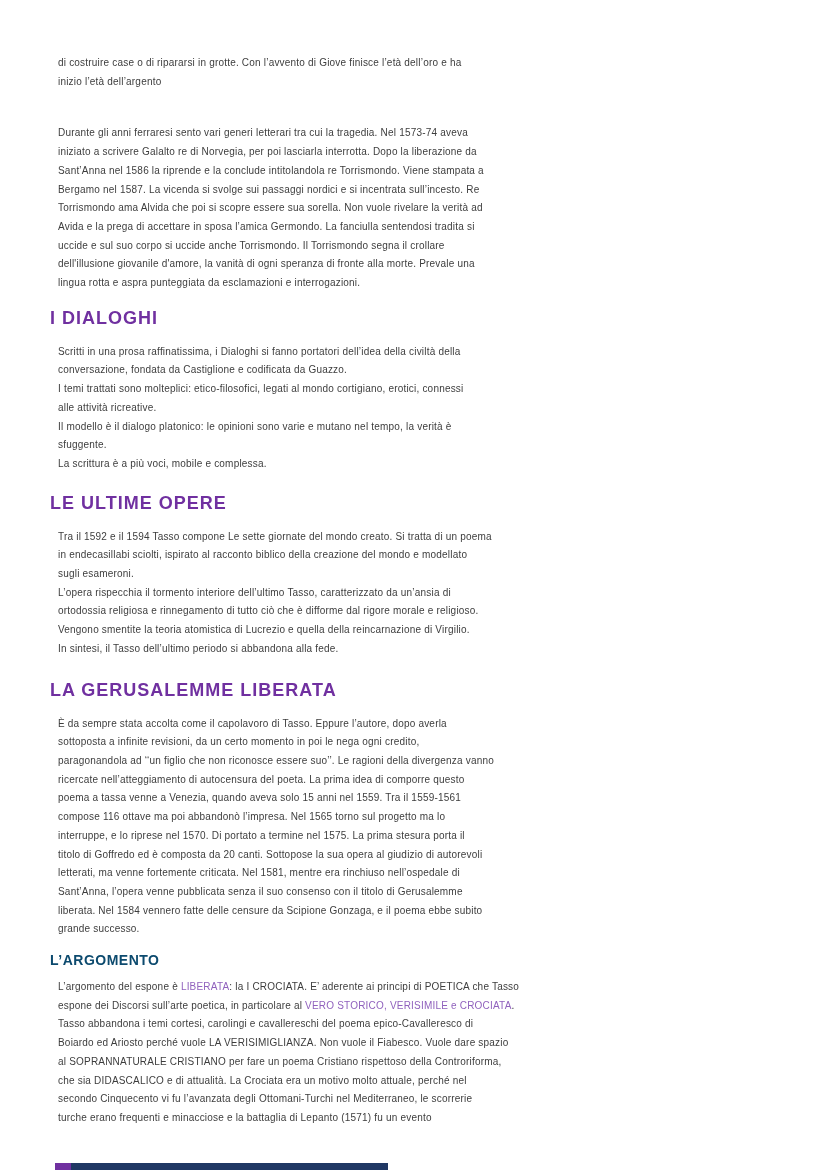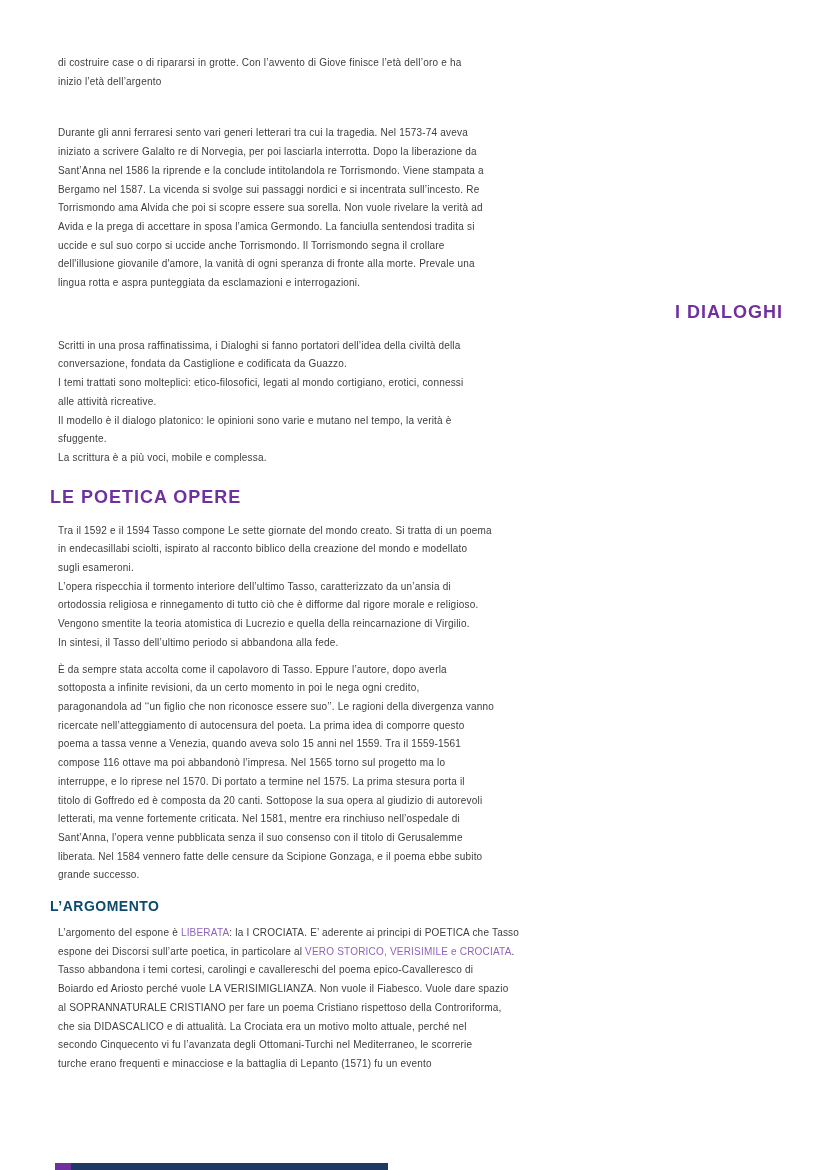--- a/index.html
+++ b/index.html
@@ -25,21 +25,21 @@
   }
   .p-intro1 { margin-bottom: 33px; }
   .h-main {
     margin: 0 0 14px 0;
     font-size: 18px;
     line-height: 22px;
     font-weight: 700;
     letter-spacing: 1px;
     color: #7030a0;
   }
-  .h-dialoghi { margin-top: 8px; text-align: right; }
+  .h-dialoghi { margin-top: 14px; }
   .h-ultime  { margin-top: 18px; }
   .h-gerus   { margin-top: 20px; }
   .h-sub {
     margin: 12px 0 0 0;
     font-size: 14px;
     line-height: 19px;
     font-weight: 700;
     letter-spacing: 0.5px;
     color: #0c4a6e;
   }
@@ -74,30 +74,31 @@
   <h2 class="h-main h-dialoghi">I DIALOGHI</h2>
 
   <p class="body-par">Scritti in una prosa raffinatissima, i Dialoghi si fanno portatori dell’idea della civiltà della
 conversazione, fondata da Castiglione e codificata da Guazzo.
 I temi trattati sono molteplici: etico-filosofici, legati al mondo cortigiano, erotici, connessi
 alle attività ricreative.
 Il modello è il dialogo platonico: le opinioni sono varie e mutano nel tempo, la verità è
 sfuggente.
 La scrittura è a più voci, mobile e complessa.</p>
 
-  <h2 class="h-main h-ultime">LE POETICA OPERE</h2>
+  <h2 class="h-main h-ultime">LE ULTIME OPERE</h2>
 
   <p class="body-par">Tra il 1592 e il 1594 Tasso compone Le sette giornate del mondo creato. Si tratta di un poema
 in endecasillabi sciolti, ispirato al racconto biblico della creazione del mondo e modellato
 sugli esameroni.
 L’opera rispecchia il tormento interiore dell’ultimo Tasso, caratterizzato da un’ansia di
 ortodossia religiosa e rinnegamento di tutto ciò che è difforme dal rigore morale e religioso.
 Vengono smentite la teoria atomistica di Lucrezio e quella della reincarnazione di Virgilio.
 In sintesi, il Tasso dell’ultimo periodo si abbandona alla fede.</p>
 
+  <h2 class="h-main h-gerus">LA GERUSALEMME LIBERATA</h2>
 
   <p class="body-par">È da sempre stata accolta come il capolavoro di Tasso. Eppure l’autore, dopo averla
 sottoposta a infinite revisioni, da un certo momento in poi le nega ogni credito,
 paragonandola ad ‘‘un figlio che non riconosce essere suo’’. Le ragioni della divergenza vanno
 ricercate nell’atteggiamento di autocensura del poeta. La prima idea di comporre questo
 poema a tassa venne a Venezia, quando aveva solo 15 anni nel 1559. Tra il 1559-1561
 compose 116 ottave ma poi abbandonò l’impresa. Nel 1565 torno sul progetto ma lo
 interruppe, e lo riprese nel 1570. Di portato a termine nel 1575. La prima stesura porta il
 titolo di Goffredo ed è composta da 20 canti. Sottopose la sua opera al giudizio di autorevoli
 letterati, ma venne fortemente criticata. Nel 1581, mentre era rinchiuso nell’ospedale di

